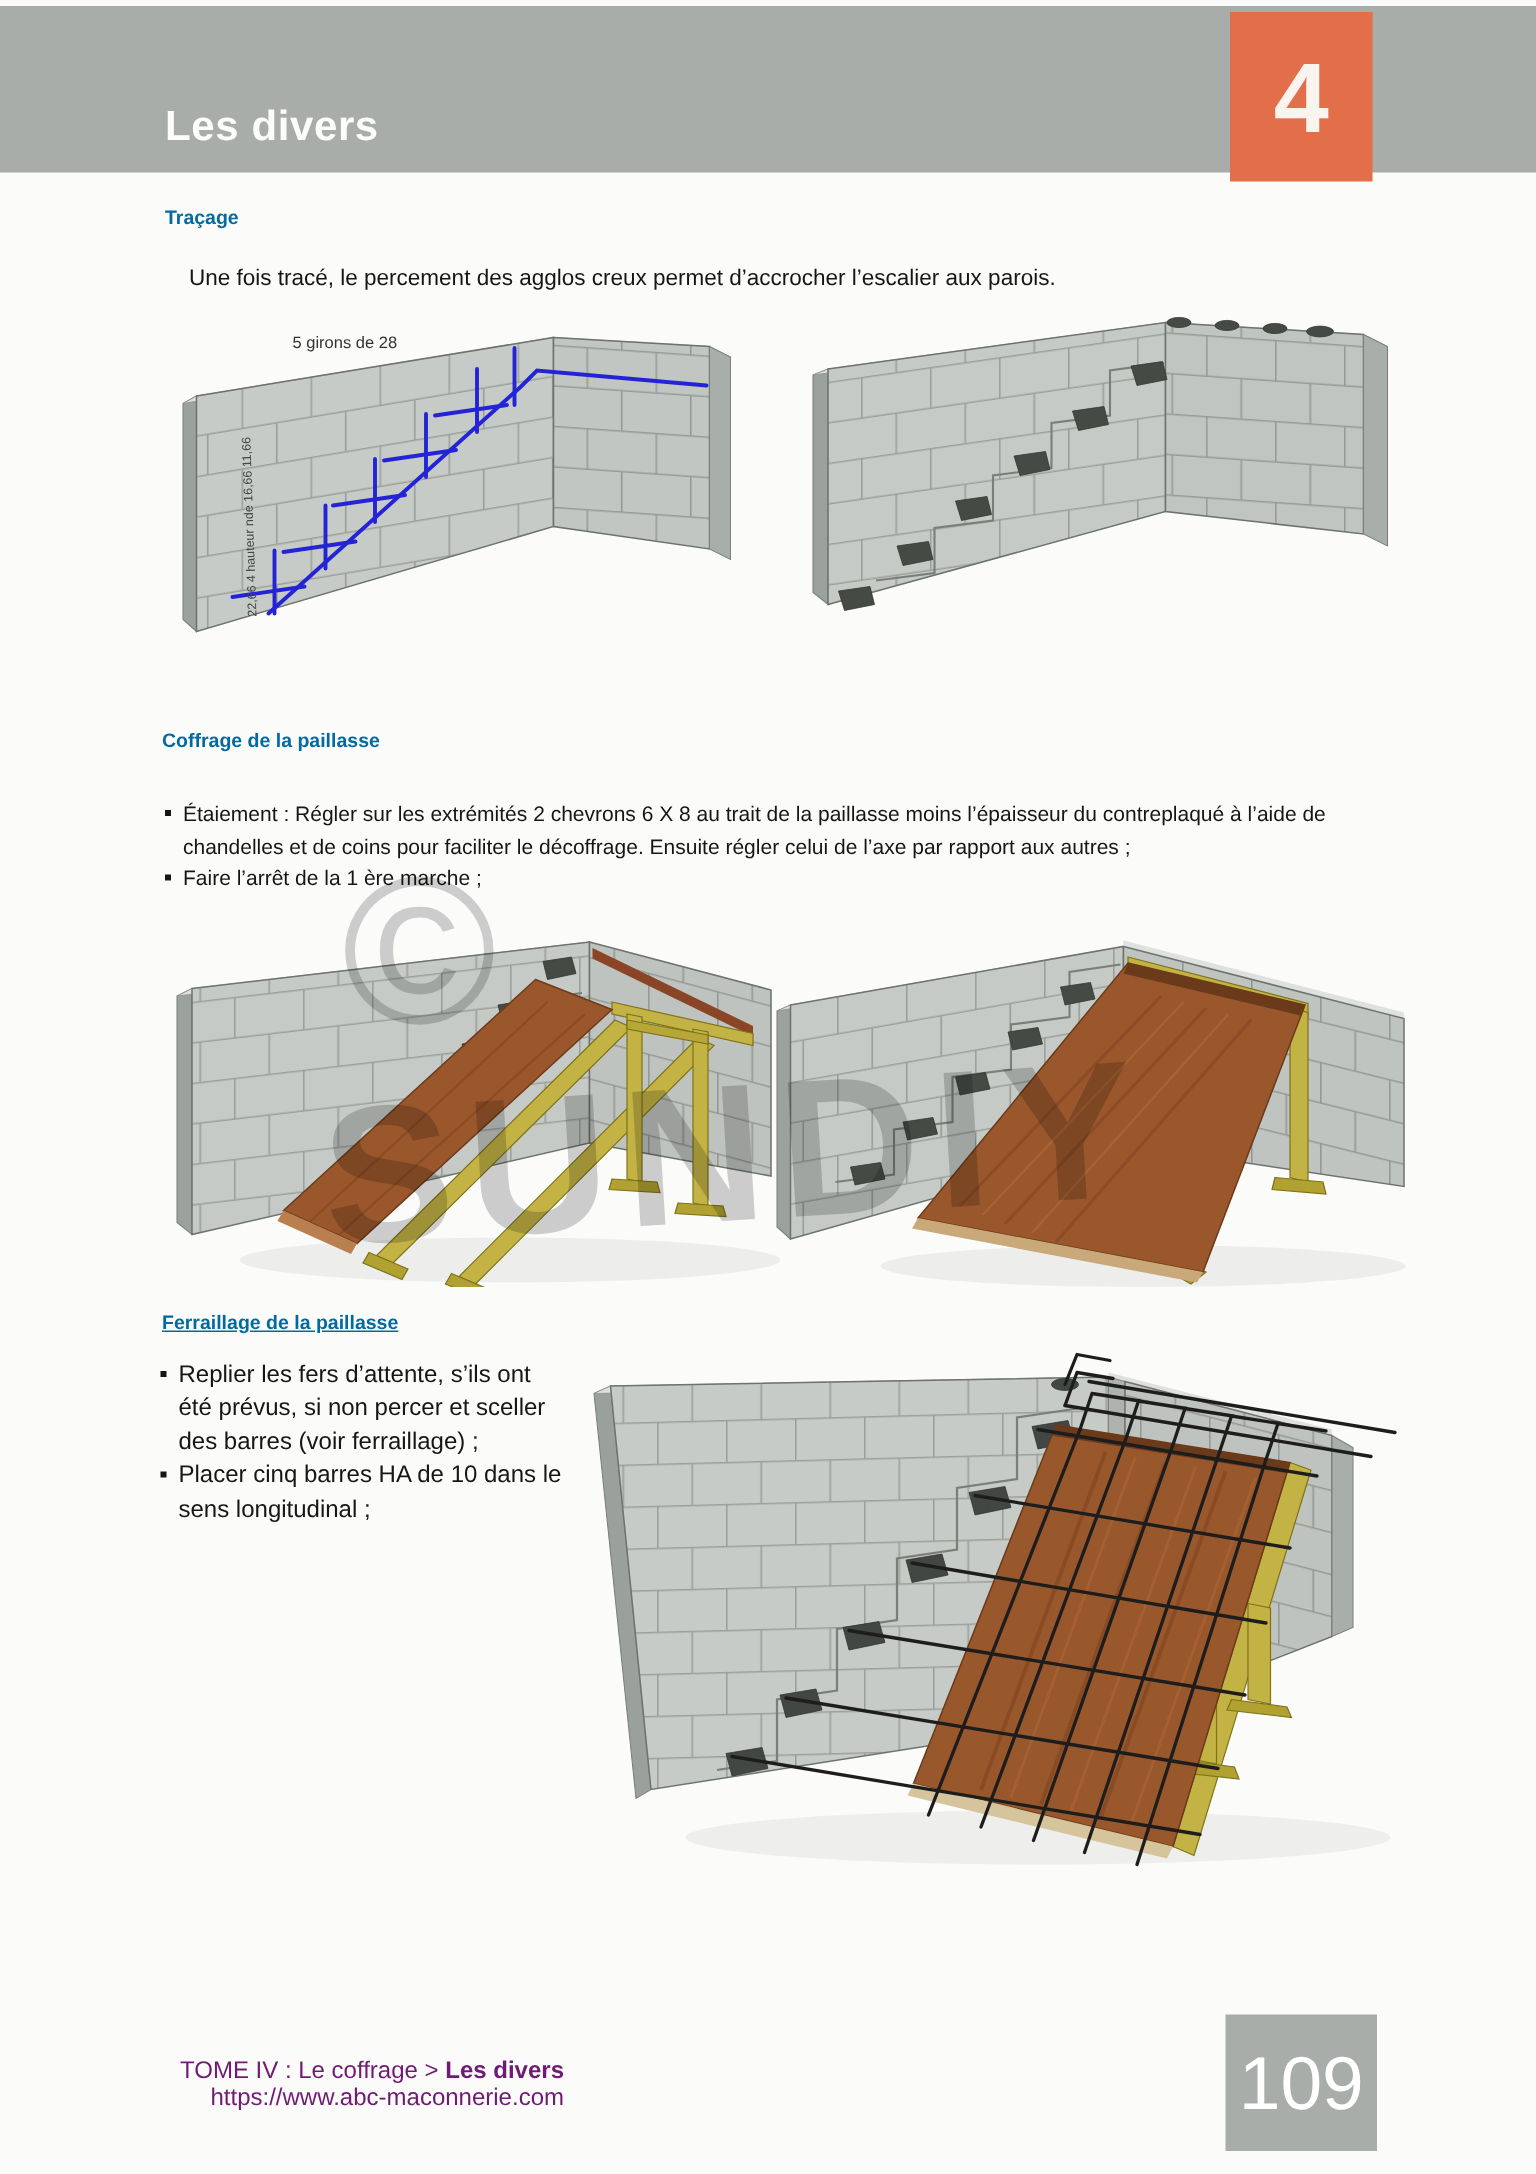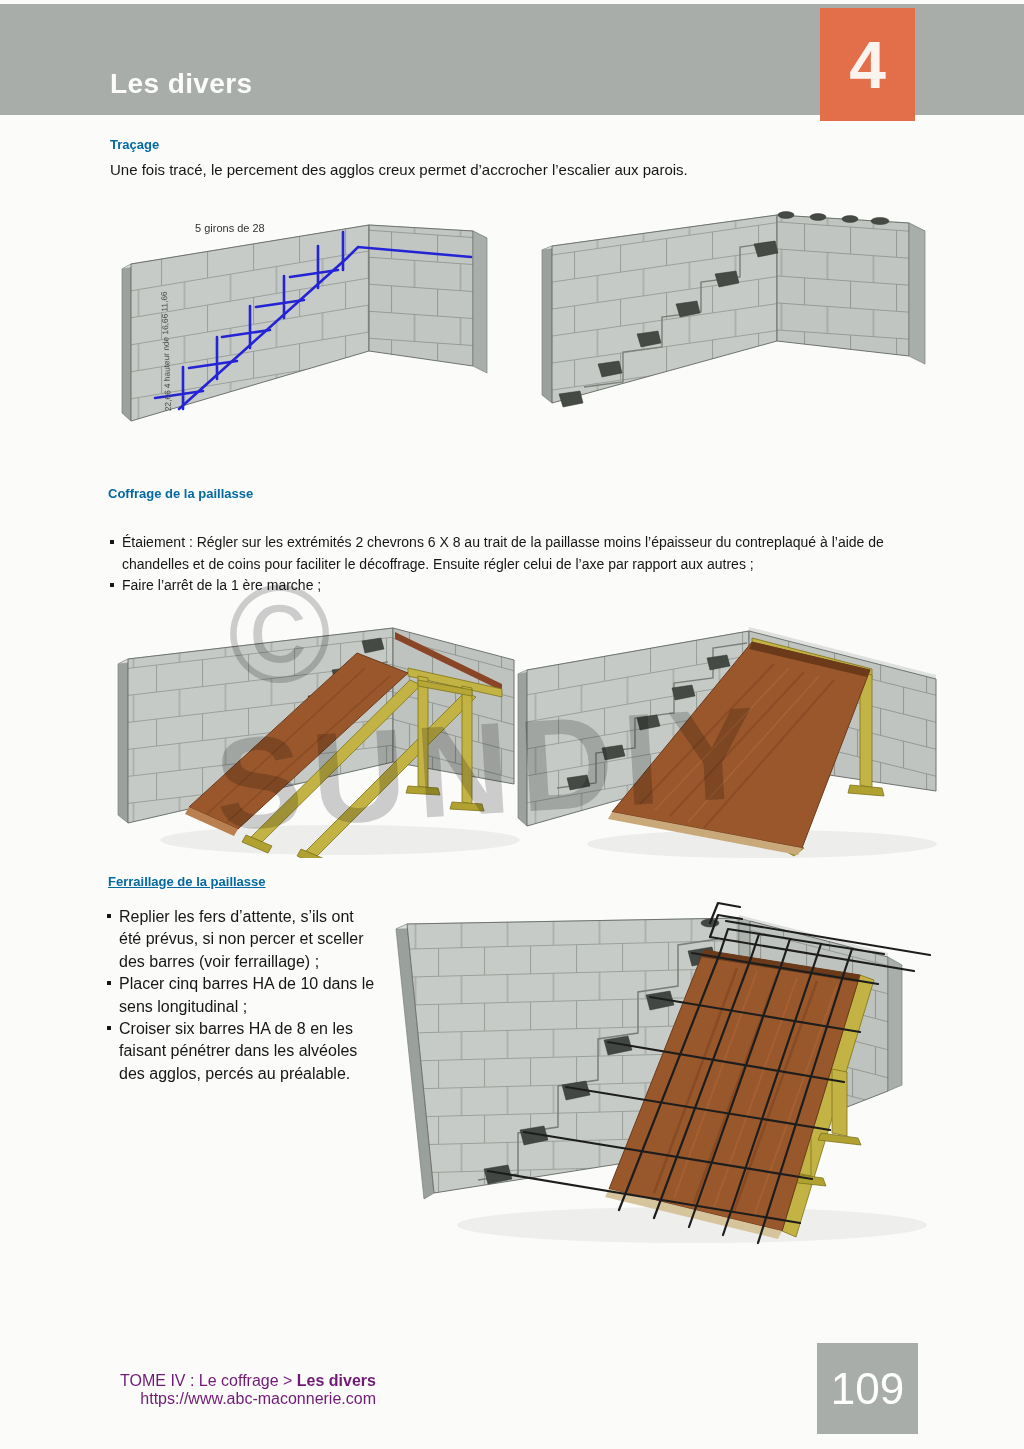--- a/index.html
+++ b/index.html
@@ -13,21 +13,21 @@
   .header-bar{position:absolute;left:0;top:4px;width:1024px;height:111px;background:#a9ada9;}
   .header-title{position:absolute;left:110px;top:64px;font-size:28px;font-weight:bold;color:#fcfcfb;letter-spacing:.4px;}
   .chapter-box{position:absolute;left:820px;top:4px;width:95px;height:113px;background:#e26e4a;
     display:flex;align-items:center;justify-content:center;}
   .chapter-num{font-size:66px;font-weight:bold;color:#faf3ee;}
   
   .sec-heading{position:absolute;margin:0;font-size:13px;font-weight:bold;color:#0369a1;}
   #h-tracage{left:110px;top:137px;}
   #h-coffrage{left:108px;top:486px;}
   #h-ferraillage{left:108px;top:874px;text-decoration:underline;}
-  .para{position:absolute;left:110px;top:161px;width:840px;margin:0;font-size:15px;color:#161616;}
+  .para{position:absolute;left:110px;top:161px;width:840px;margin:16px;font-size:15px;color:#161616;}
   .bullets{position:absolute;color:#161616;}
   #coffrage-list{left:108px;top:532px;width:818px;font-size:14px;line-height:21.5px;}
   #ferraillage-list{left:105px;top:906px;width:272px;font-size:16px;line-height:22.4px;}
   .bullet{position:relative;padding-left:14px;}
   .bullet::before{content:"";position:absolute;left:2px;top:8px;width:4px;height:4px;background:#161616;}
   
   .fig{position:absolute;}
   #fig1{left:115px;top:212px;}
   #fig2{left:528px;top:204px;}
   #fig3{left:110px;top:616px;}
@@ -37,21 +37,21 @@
   .watermark{position:absolute;left:218px;top:592px;width:620px;height:300px;pointer-events:none;
     color:rgba(118,118,118,.34);mix-blend-mode:multiply;}
   .wm-c{position:absolute;left:10px;top:-28px;font-size:140px;line-height:1;font-weight:normal;}
   .wm-text{position:absolute;left:2px;top:118px;font-size:130px;font-weight:bold;letter-spacing:10px;
     transform:rotate(-3.5deg);transform-origin:left bottom;white-space:nowrap;}
   
   .footer-text{position:absolute;left:120px;top:1372px;font-size:16px;color:#701a75;line-height:18px;text-align:right;}
   .footer-text b{font-weight:bold;}
   .page-box{position:absolute;left:817px;top:1343px;width:101px;height:91px;background:#a9ada9;
     display:flex;align-items:center;justify-content:center;}
-  .page-num{font-size:44px;color:#ffffff;}
+  .page-num{font-size:50px;color:#ffffff;}
 </style>
 </head>
 <body>
 
 <div class="page">
 
   <header class="header-bar">
     <div class="header-title">Les divers</div>
     <div class="chapter-box">
       <span class="chapter-num">4</span>
@@ -227,21 +227,20 @@
         <polygon points="240,26 358,54 355,61 237,33" fill="#6b3a1a"></polygon>
         <polygon points="100,196 290,232 286,239 96,203" fill="#c9a87a"></polygon>
       </g>
     </svg>
   </div>
 
   <h2 id="h-ferraillage" class="sec-heading">Ferraillage de la paillasse</h2>
   <div id="ferraillage-list" class="bullets">
     <div class="bullet"><span>Replier les fers d’attente, s’ils ont été prévus, si non percer et sceller des barres (voir ferraillage) ;</span></div>
     <div class="bullet"><span>Placer cinq barres HA de 10 dans le sens longitudinal ;</span></div>
-    <div class="bullet"><span>Croiser six barres HA de 8 en les faisant pénétrer dans les alvéoles des agglos, percés au préalable.</span></div>
   </div>
 
   <div id="fig5" class="fig">
     <svg width="552" height="362" viewBox="0 0 552 362">
       <defs>
         <pattern id="f5a" width="46" height="56" patternUnits="userSpaceOnUse" patternTransform="skewY(-1.5)">
           <rect width="46" height="56" fill="#c7cbc7"></rect>
           <path d="M0 .5H46M0 28.5H46M.5 0V28M23.5 28V56" stroke="#9aa09a" stroke-width="1.1" fill="none"></path>
         </pattern>
         <pattern id="f5b" width="46" height="56" patternUnits="userSpaceOnUse" patternTransform="skewY(14.5)">

